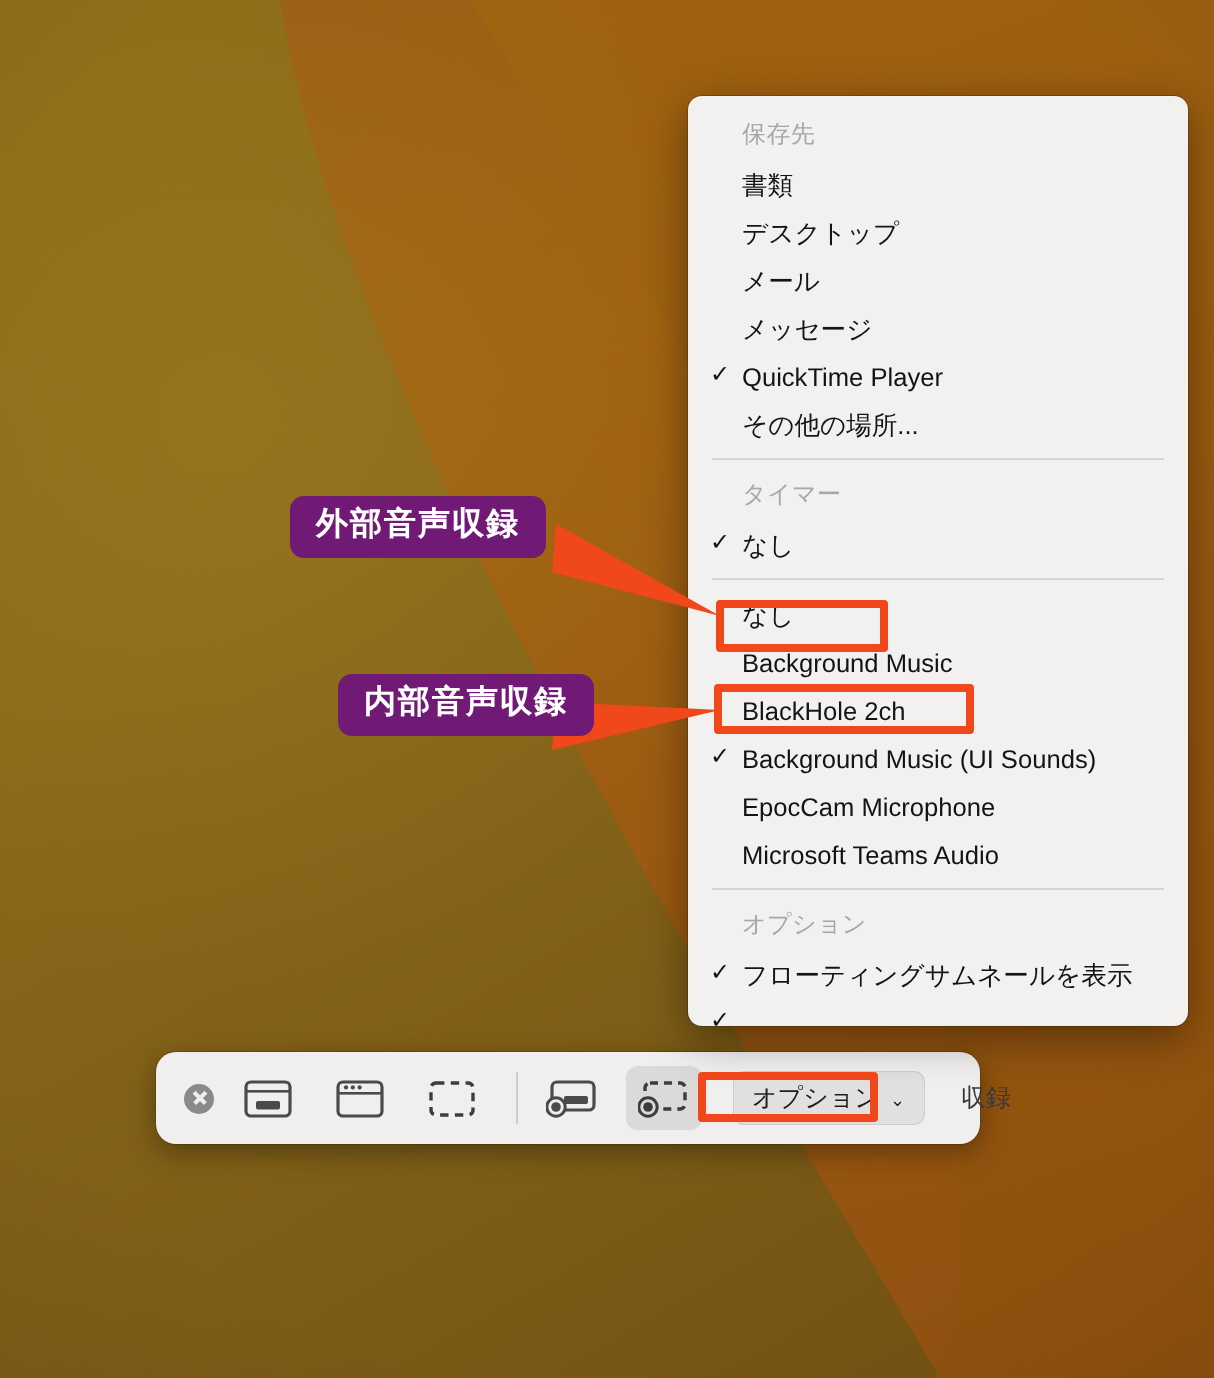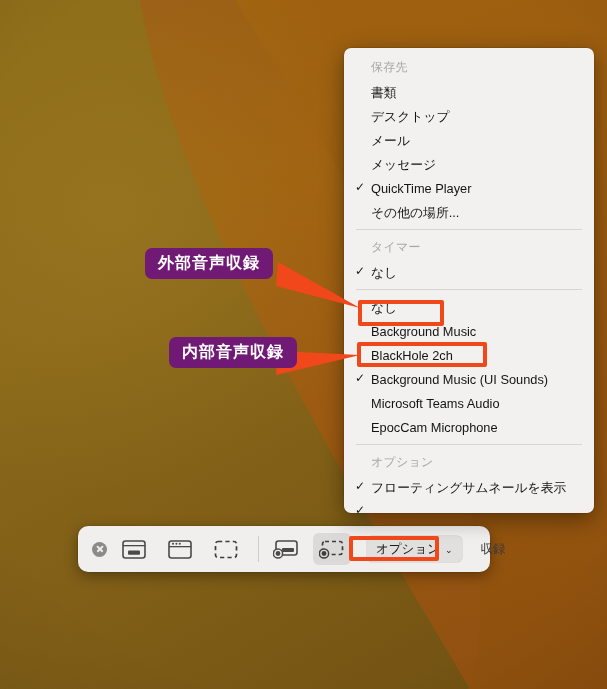--- a/index.html
+++ b/index.html
@@ -195,24 +195,24 @@
     <span>Background Music</span>
   </div>
   <div class="menu-item">
     <span>BlackHole 2ch</span>
   </div>
   <div class="menu-item">
     <span class="check">✓</span>
     <span>Background Music (UI Sounds)</span>
   </div>
   <div class="menu-item">
+    <span>EpocCam Microphone</span>
+  </div>
+  <div class="menu-item">
     <span>Microsoft Teams Audio</span>
-  </div>
-  <div class="menu-item">
-    <span>EpocCam Microphone</span>
   </div>
 
   <div class="menu-sep"></div>
 
   <div class="menu-section-title">オプション</div>
   <div class="menu-item">
     <span class="check">✓</span>
     <span>フローティングサムネールを表示</span>
   </div>
   <div class="menu-item">

